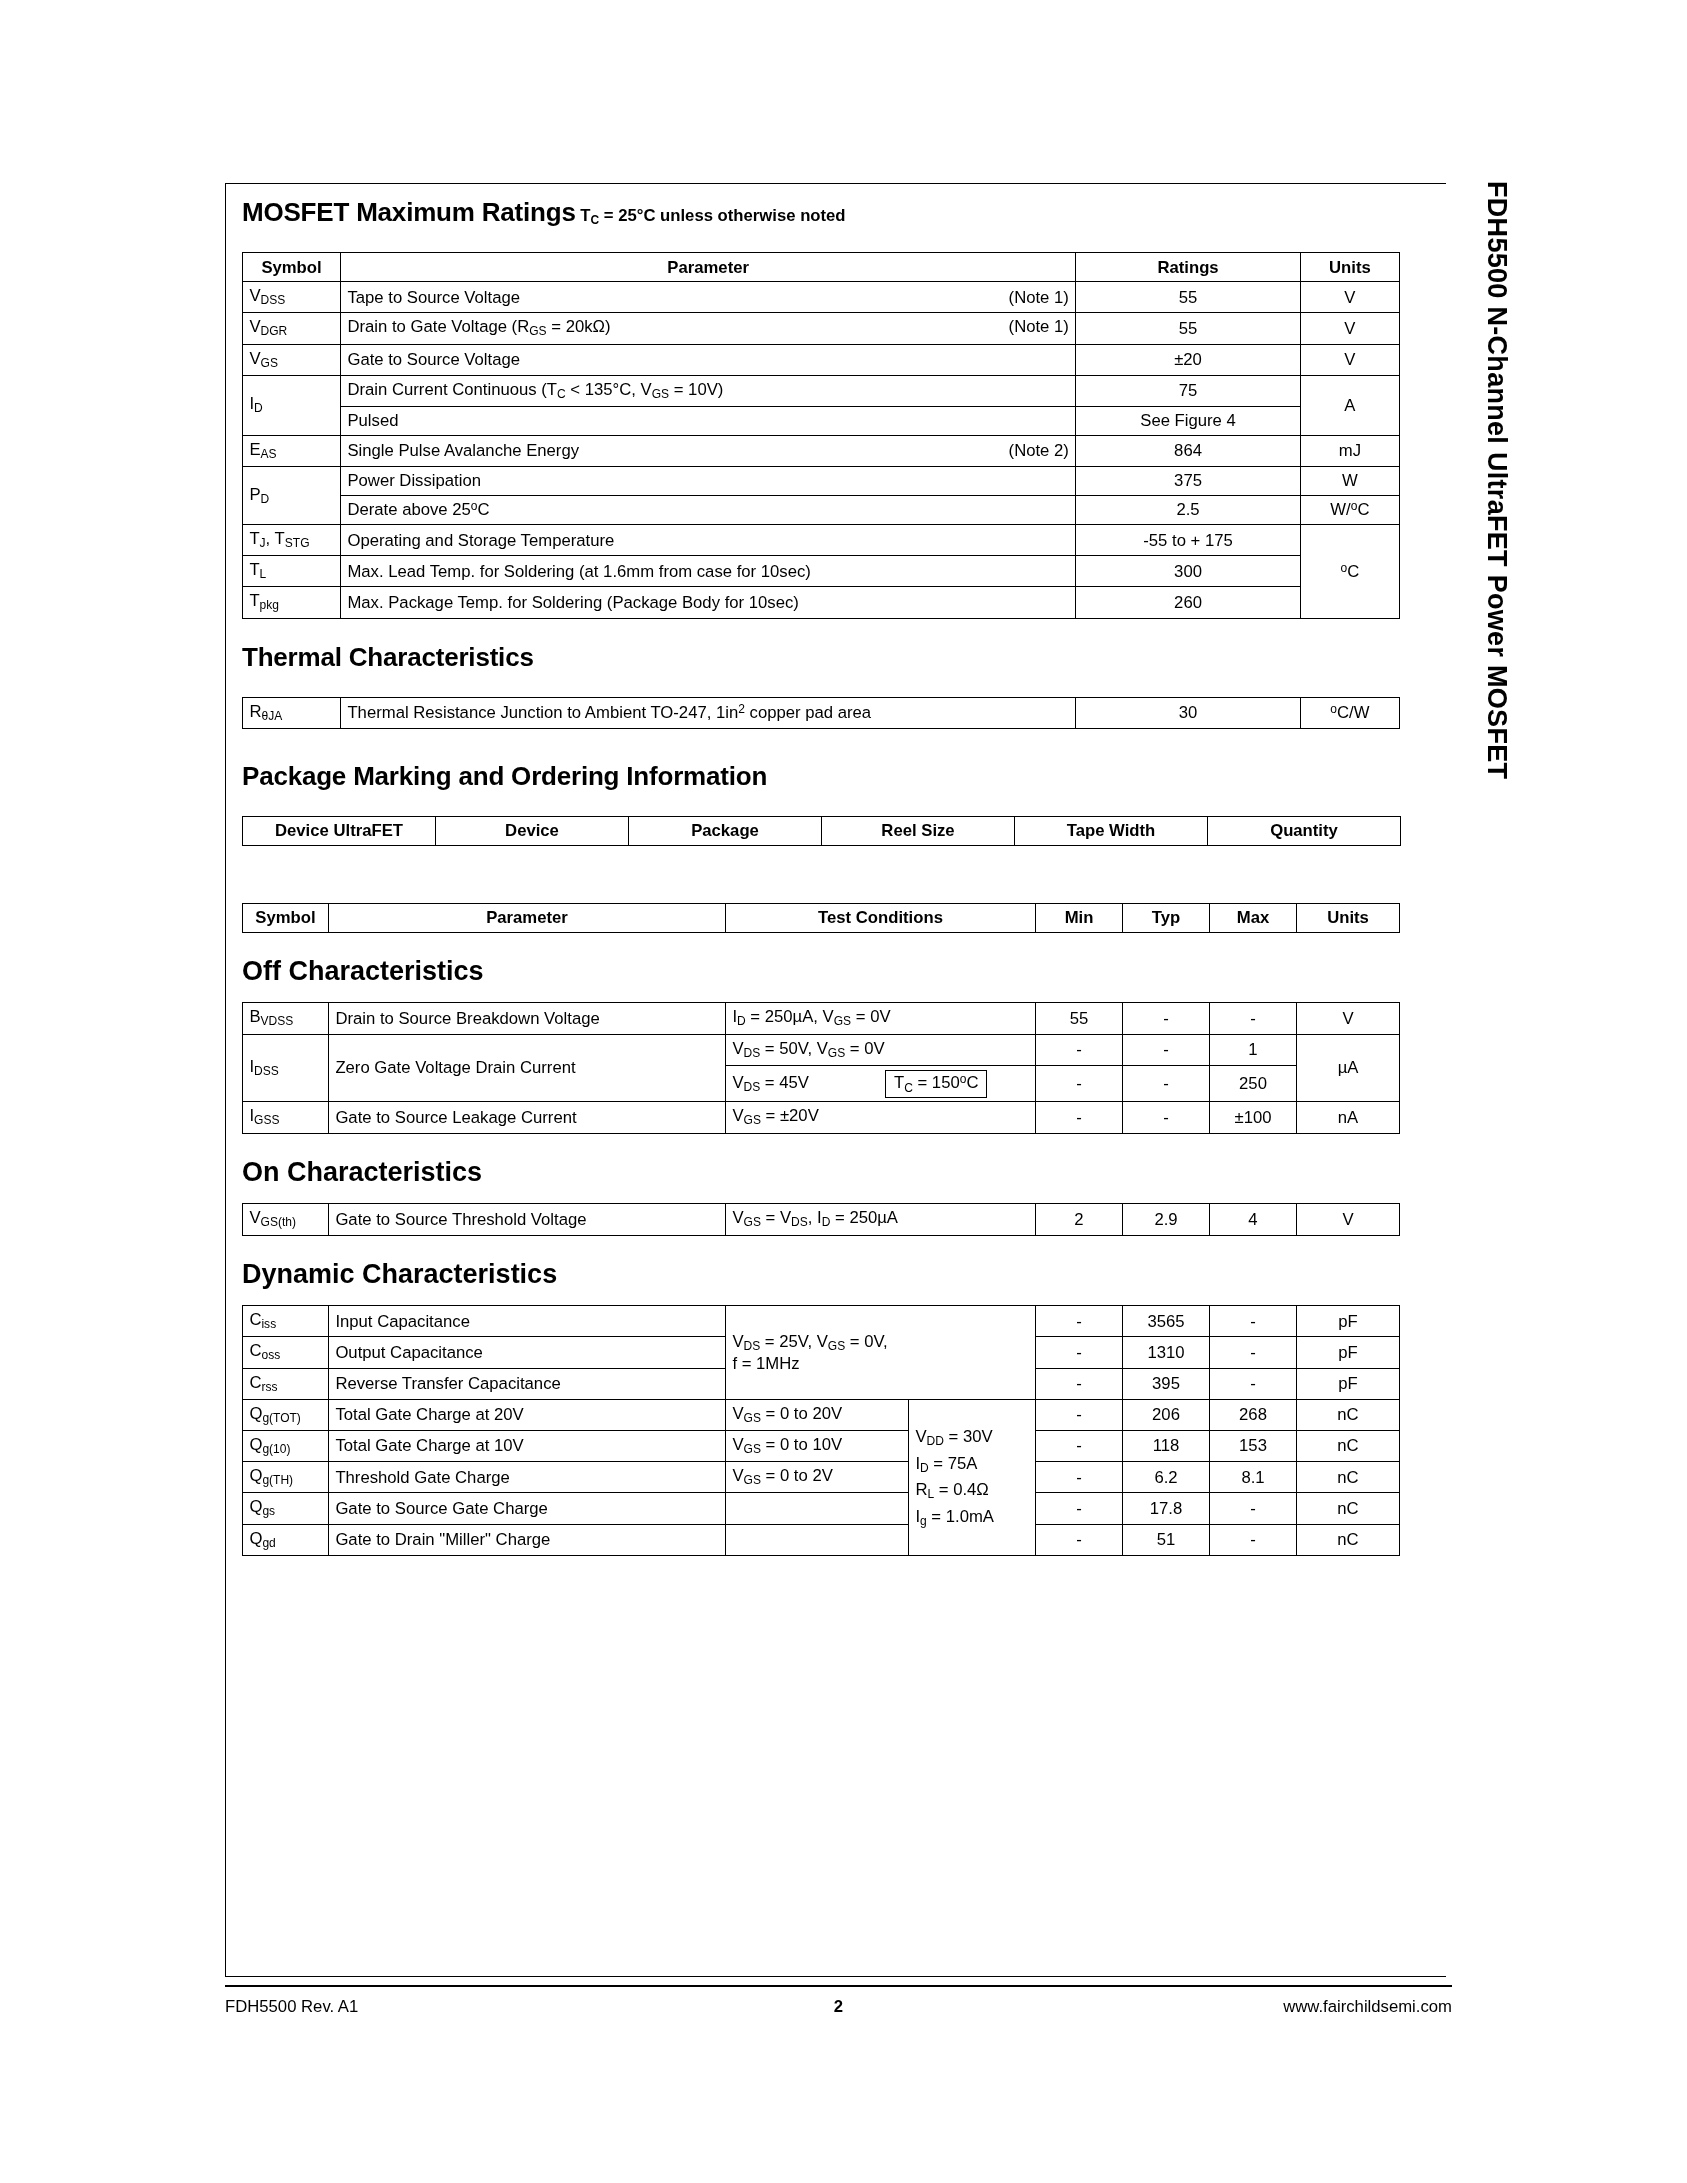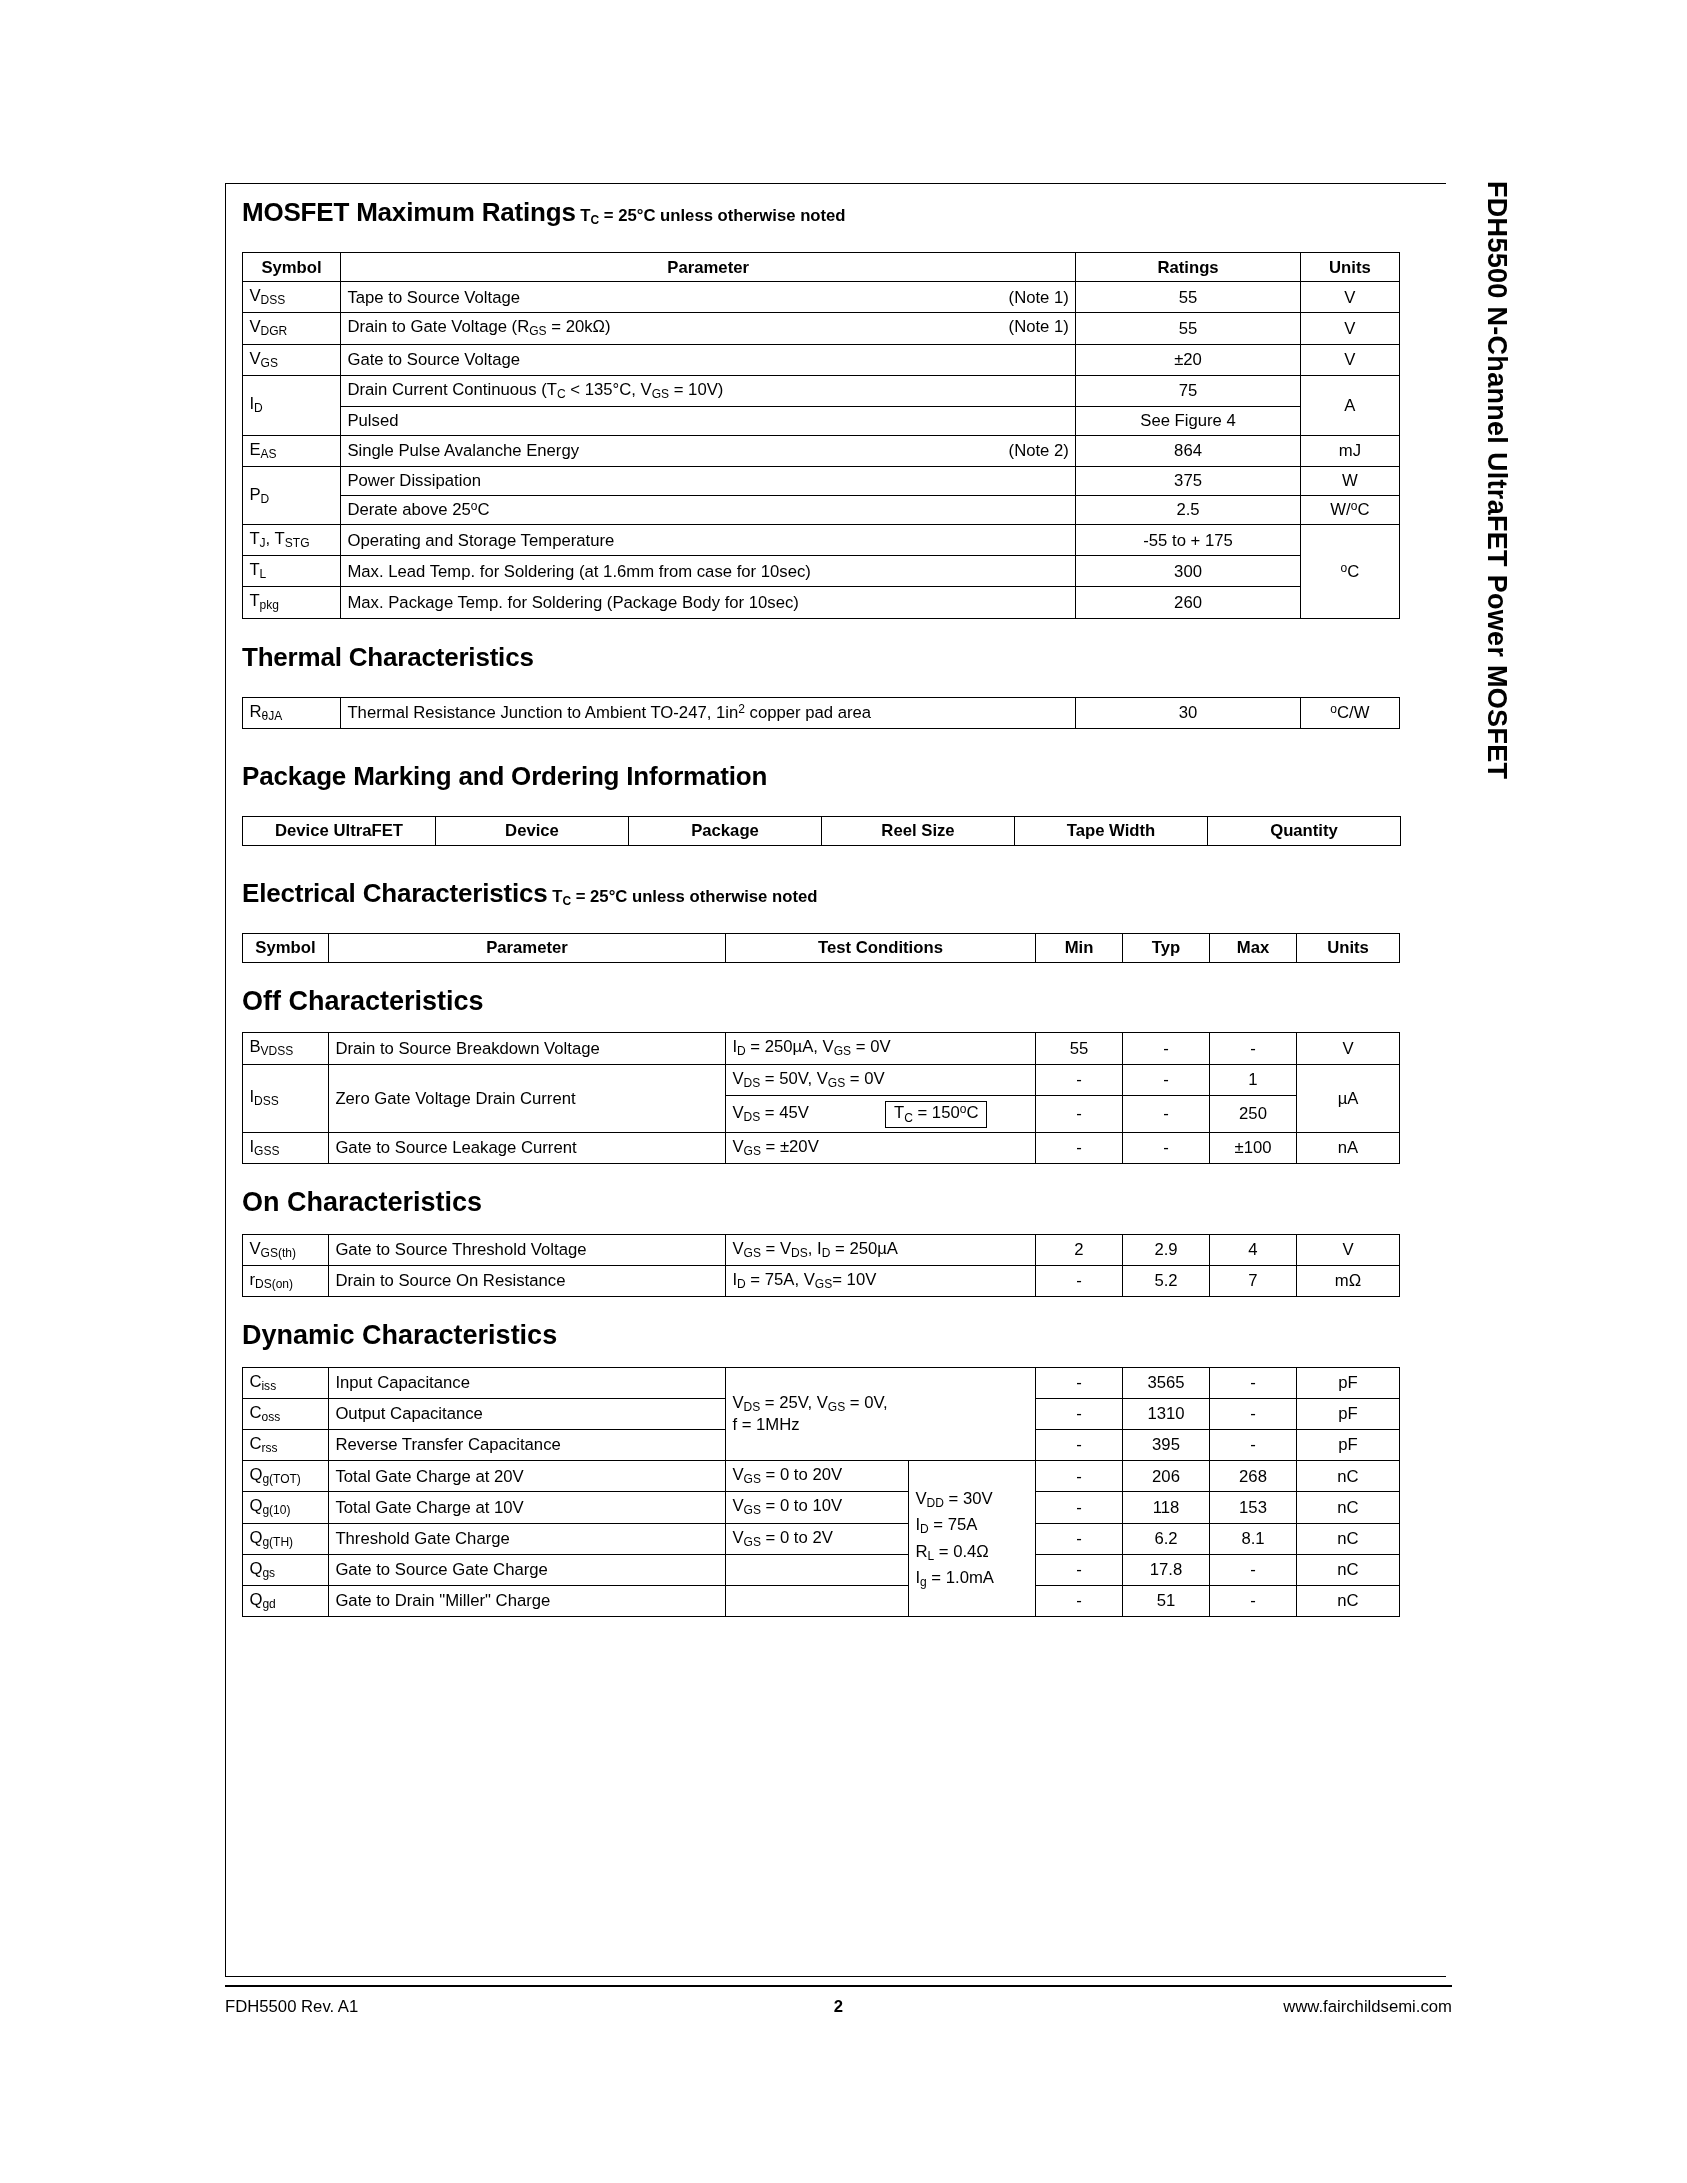--- a/index.html
+++ b/index.html
@@ -297,23 +297,20 @@
         <th>Package</th>
         <th>Reel Size</th>
         <th>Tape Width</th>
         <th>Quantity</th>
       </tr>
     </tbody>
       </table>
 
     <div class="gap-l"></div>
 
-    <div class="sec-title">
-      <span>Electrical Characteristics</span><span class="sub">&nbsp;T<sub>C</sub><span> = 25°C unless otherwise noted</span></span>
-    </div>
 
     <div class="gap-m"></div>
 
     <table class="dt">
       <colgroup>
         <col style="width:86px">
         <col style="width:397px">
         <col style="width:310px">
         <col style="width:87px">
         <col style="width:87px">
@@ -404,29 +401,20 @@
       </colgroup>
       <tbody>
           <tr>
         <td class="l">V<sub>GS(th)</sub></td>
         <td class="l">Gate to Source Threshold Voltage</td>
         <td class="l nowrap">V<sub>GS</sub> = V<sub>DS</sub>, I<sub>D</sub> = 250µA</td>
         <td class="c">2</td>
         <td class="c">2.9</td>
         <td class="c">4</td>
         <td class="c">V</td>
-      </tr>
-      <tr>
-        <td class="l">r<sub>DS(on)</sub></td>
-        <td class="l">Drain to Source On Resistance</td>
-        <td class="l nowrap">I<sub>D</sub> = 75A, V<sub>GS</sub>= 10V</td>
-        <td class="c">-</td>
-        <td class="c">5.2</td>
-        <td class="c">7</td>
-        <td class="c">mΩ</td>
       </tr>
     </tbody>
       </table>
 
     <div class="gap-m"></div>
 
     <div class="subsec-title">Dynamic Characteristics</div>
 
     <div class="gap-s"></div>
 

